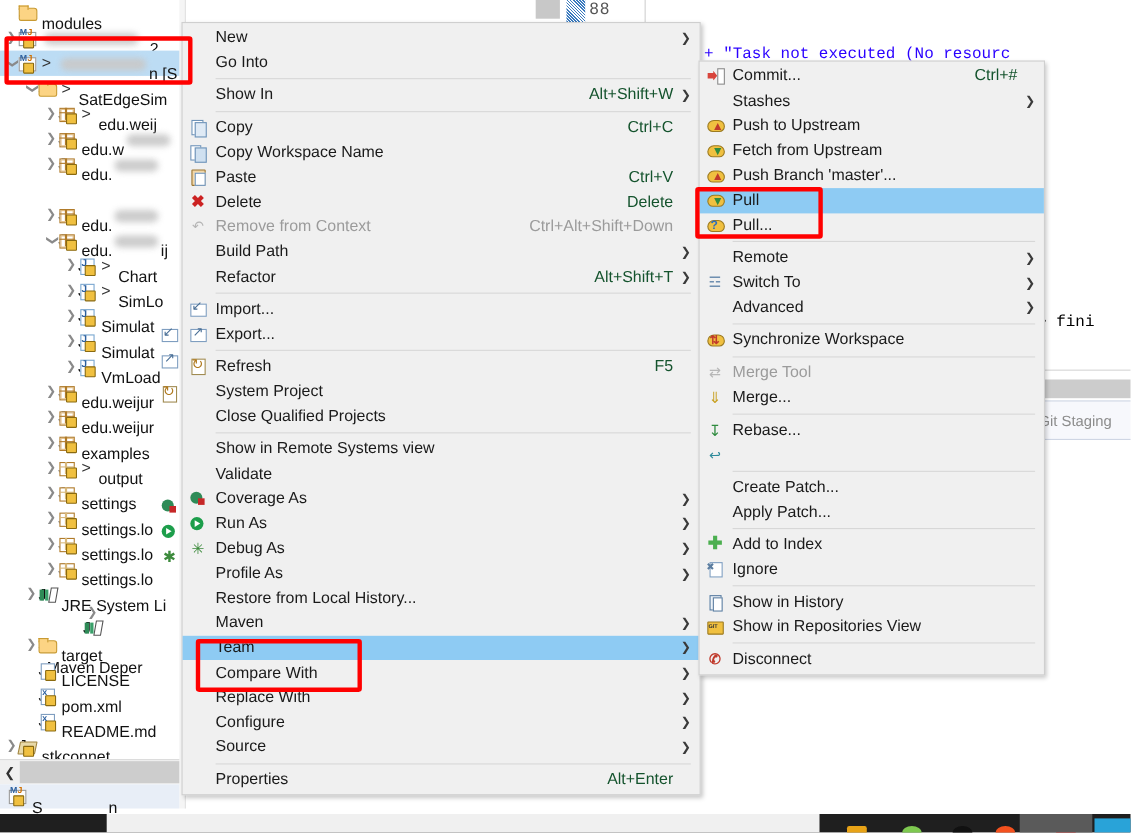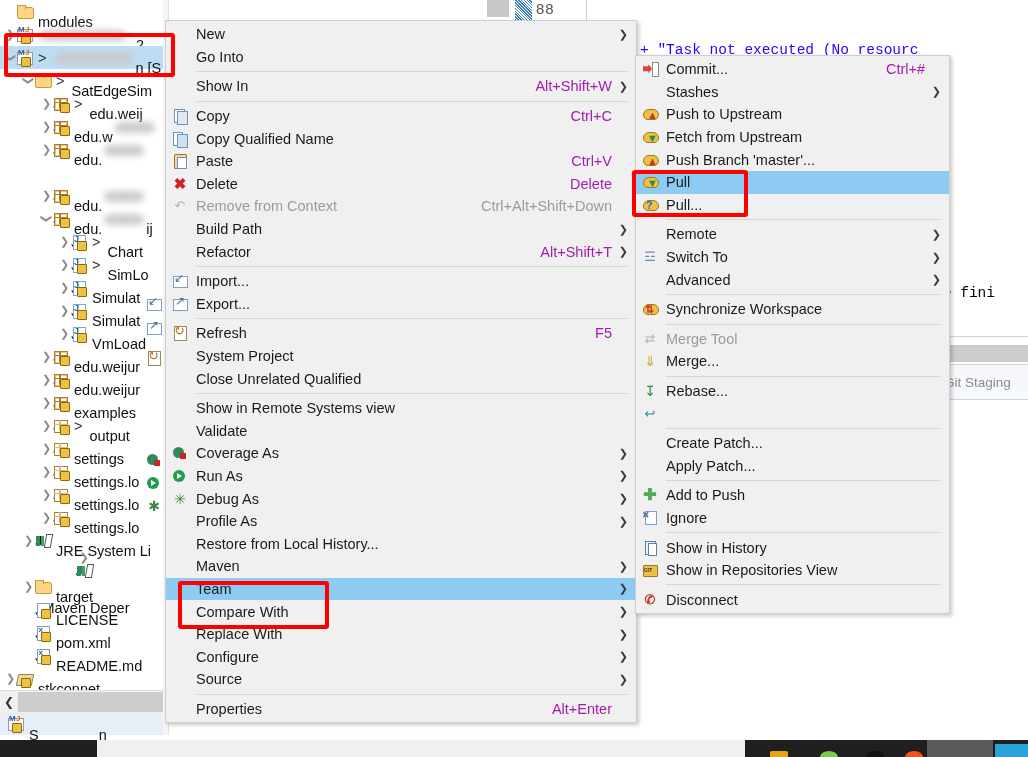--- a/index.html
+++ b/index.html
@@ -246,21 +246,21 @@
     height: 22.6px;
     display: flex; align-items: center;
     padding: 0 8px 0 0;
     white-space: nowrap;
     cursor: default;
   }
   .mi .mi-ic {
     width: 28px; min-width:28px; height: 18px; position: relative;
   }
   .mi .mi-label { flex: 1; padding-left: 2px; }
-  .mi .mi-accel { color: #a21caf; padding-right: 2px; font-size: 14.5px; }
+  .mi .mi-accel { color: #14532d; padding-right: 2px; font-size: 14.5px; }
   .mi .mi-arrow { width: 14px; min-width:14px; text-align: right; color: #3a3a3a; font-size: 11px; }
   .mi.disabled .mi-label, .mi.disabled .mi-accel { color: #9b9b9b; }
   .mi.hl { background: #8ecbf3; }
   .sep { height: 1px; margin: 3px 8px 3px 30px; background: #d7d7d7; }
 
   
   .g { position:absolute; left:6px; top:1px; width:16px; height:16px; }
   .g-copy::before { content:""; position:absolute; left:2px; top:1px; width:9px; height:12px;
       background:#fff; border:1px solid #6f93b8; }
   .g-copy::after { content:""; position:absolute; left:5px; top:3px; width:9px; height:12px;
@@ -606,21 +606,21 @@
           <span class="g g-copy"></span>
         </span>
         <span class="mi-label">Copy</span>
         <span class="mi-accel">Ctrl+C</span>
         <span class="mi-arrow"></span>
       </div>
       <div class="mi">
         <span class="mi-ic">
           <span class="g g-copyq"></span>
         </span>
-        <span class="mi-label">Copy Qualified Name</span>
+        <span class="mi-label">Copy Workspace Name</span>
         <span class="mi-arrow"></span>
       </div>
       <div class="mi">
         <span class="mi-ic">
           <span class="g g-paste"></span>
         </span>
         <span class="mi-label">Paste</span>
         <span class="mi-accel">Ctrl+V</span>
         <span class="mi-arrow"></span>
       </div>
@@ -675,21 +675,21 @@
         <span class="mi-accel">F5</span>
         <span class="mi-arrow"></span>
       </div>
       <div class="mi">
         <span class="mi-ic"></span>
         <span class="mi-label">System Project</span>
         <span class="mi-arrow"></span>
       </div>
       <div class="mi">
         <span class="mi-ic"></span>
-        <span class="mi-label">Close Unrelated Qualified</span>
+        <span class="mi-label">Close Qualified Projects</span>
         <span class="mi-arrow"></span>
       </div>
       <div class="sep"></div>
       <div class="mi">
         <span class="mi-ic"></span>
         <span class="mi-label">Show in Remote Systems view</span>
         <span class="mi-arrow"></span>
       </div>
       <div class="mi">
         <span class="mi-ic"></span>
@@ -897,21 +897,21 @@
       <div class="mi">
         <span class="mi-ic"></span>
         <span class="mi-label">Apply Patch...</span>
         <span class="mi-arrow"></span>
       </div>
       <div class="sep"></div>
       <div class="mi">
         <span class="mi-ic">
           <span class="g g-add">✚</span>
         </span>
-        <span class="mi-label">Add to Push</span>
+        <span class="mi-label">Add to Index</span>
         <span class="mi-arrow"></span>
       </div>
       <div class="mi">
         <span class="mi-ic">
           <span class="g g-ignore"></span>
         </span>
         <span class="mi-label">Ignore</span>
         <span class="mi-arrow"></span>
       </div>
       <div class="sep"></div>

